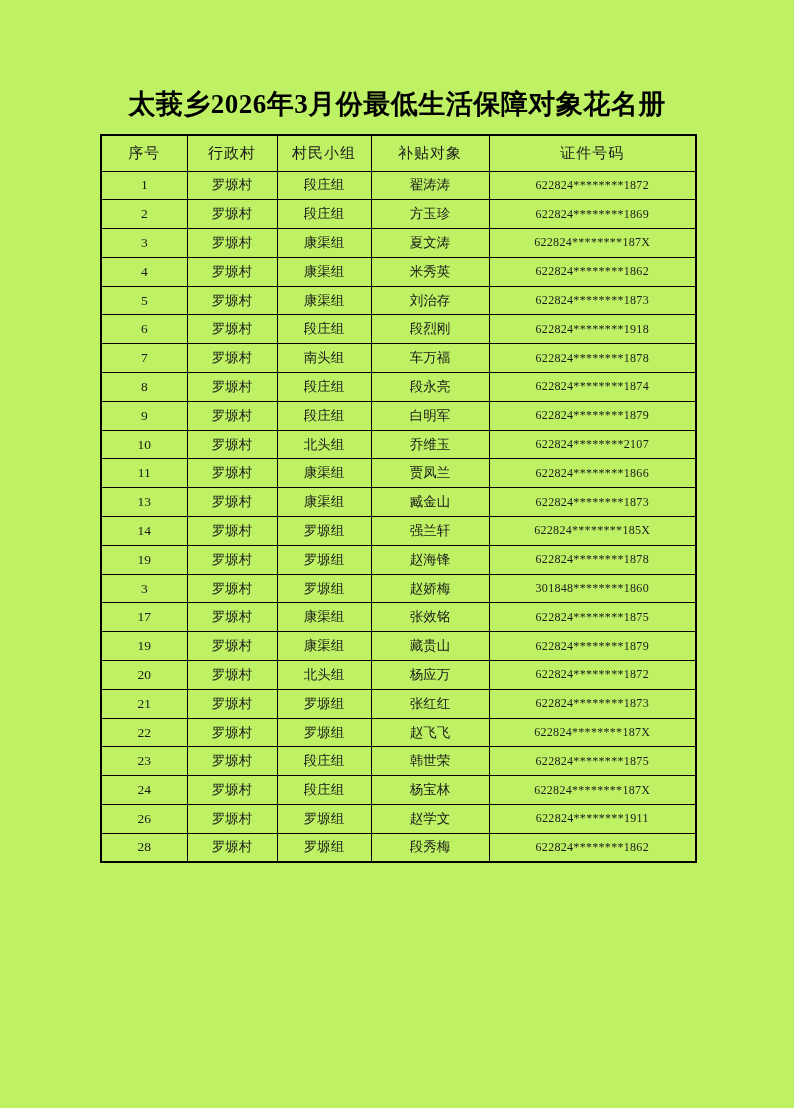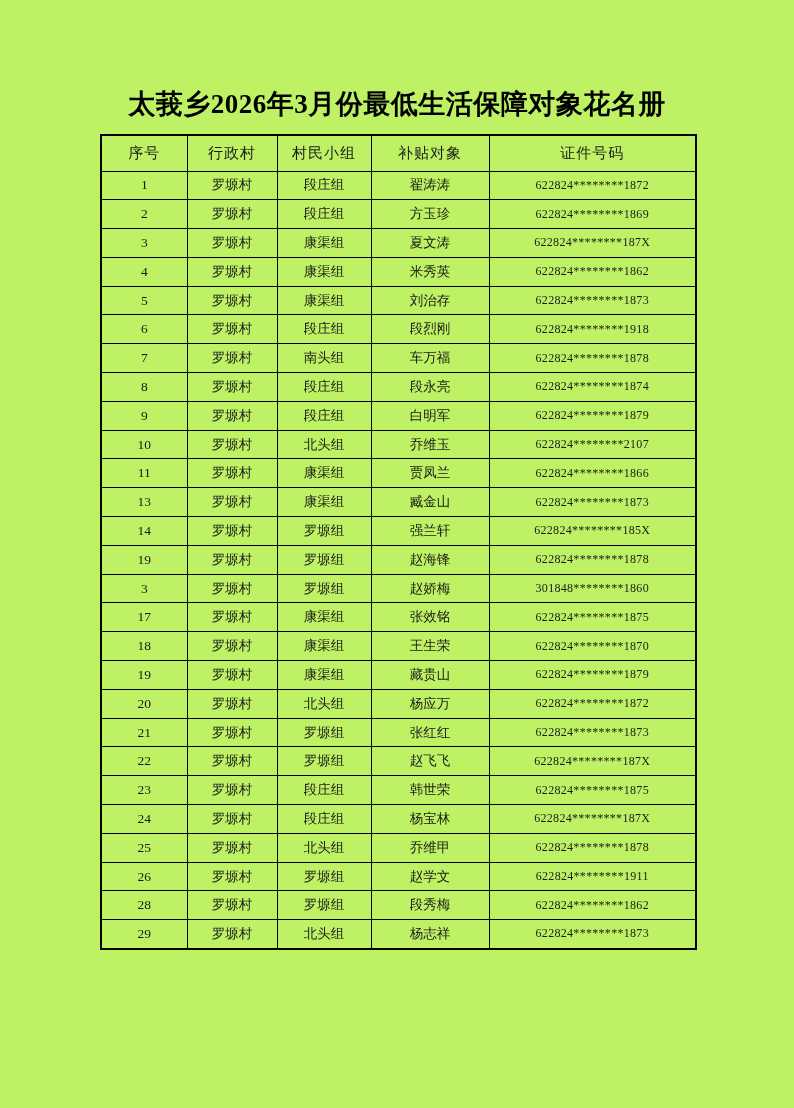--- a/index.html
+++ b/index.html
@@ -198,27 +198,20 @@
           <td class="id-cell">301848********1860</td>
         </tr>
         <tr>
           <td>17</td>
           <td>罗塬村</td>
           <td>康渠组</td>
           <td>张效铭</td>
           <td class="id-cell">622824********1875</td>
         </tr>
         <tr>
-          <td>18</td>
-          <td>罗塬村</td>
-          <td>康渠组</td>
-          <td>王生荣</td>
-          <td class="id-cell">622824********1870</td>
-        </tr>
-        <tr>
           <td>19</td>
           <td>罗塬村</td>
           <td>康渠组</td>
           <td>藏贵山</td>
           <td class="id-cell">622824********1879</td>
         </tr>
         <tr>
           <td>20</td>
           <td>罗塬村</td>
           <td>北头组</td>
@@ -247,43 +240,29 @@
           <td class="id-cell">622824********1875</td>
         </tr>
         <tr>
           <td>24</td>
           <td>罗塬村</td>
           <td>段庄组</td>
           <td>杨宝林</td>
           <td class="id-cell">622824********187X</td>
         </tr>
         <tr>
-          <td>25</td>
-          <td>罗塬村</td>
-          <td>北头组</td>
-          <td>乔维甲</td>
-          <td class="id-cell">622824********1878</td>
-        </tr>
-        <tr>
           <td>26</td>
           <td>罗塬村</td>
           <td>罗塬组</td>
           <td>赵学文</td>
           <td class="id-cell">622824********1911</td>
         </tr>
         <tr>
           <td>28</td>
           <td>罗塬村</td>
           <td>罗塬组</td>
           <td>段秀梅</td>
           <td class="id-cell">622824********1862</td>
         </tr>
-        <tr>
-          <td>29</td>
-          <td>罗塬村</td>
-          <td>北头组</td>
-          <td>杨志祥</td>
-          <td class="id-cell">622824********1873</td>
-        </tr>
       </tbody>
   </table>
 
 </div>
 
 </body></html>

